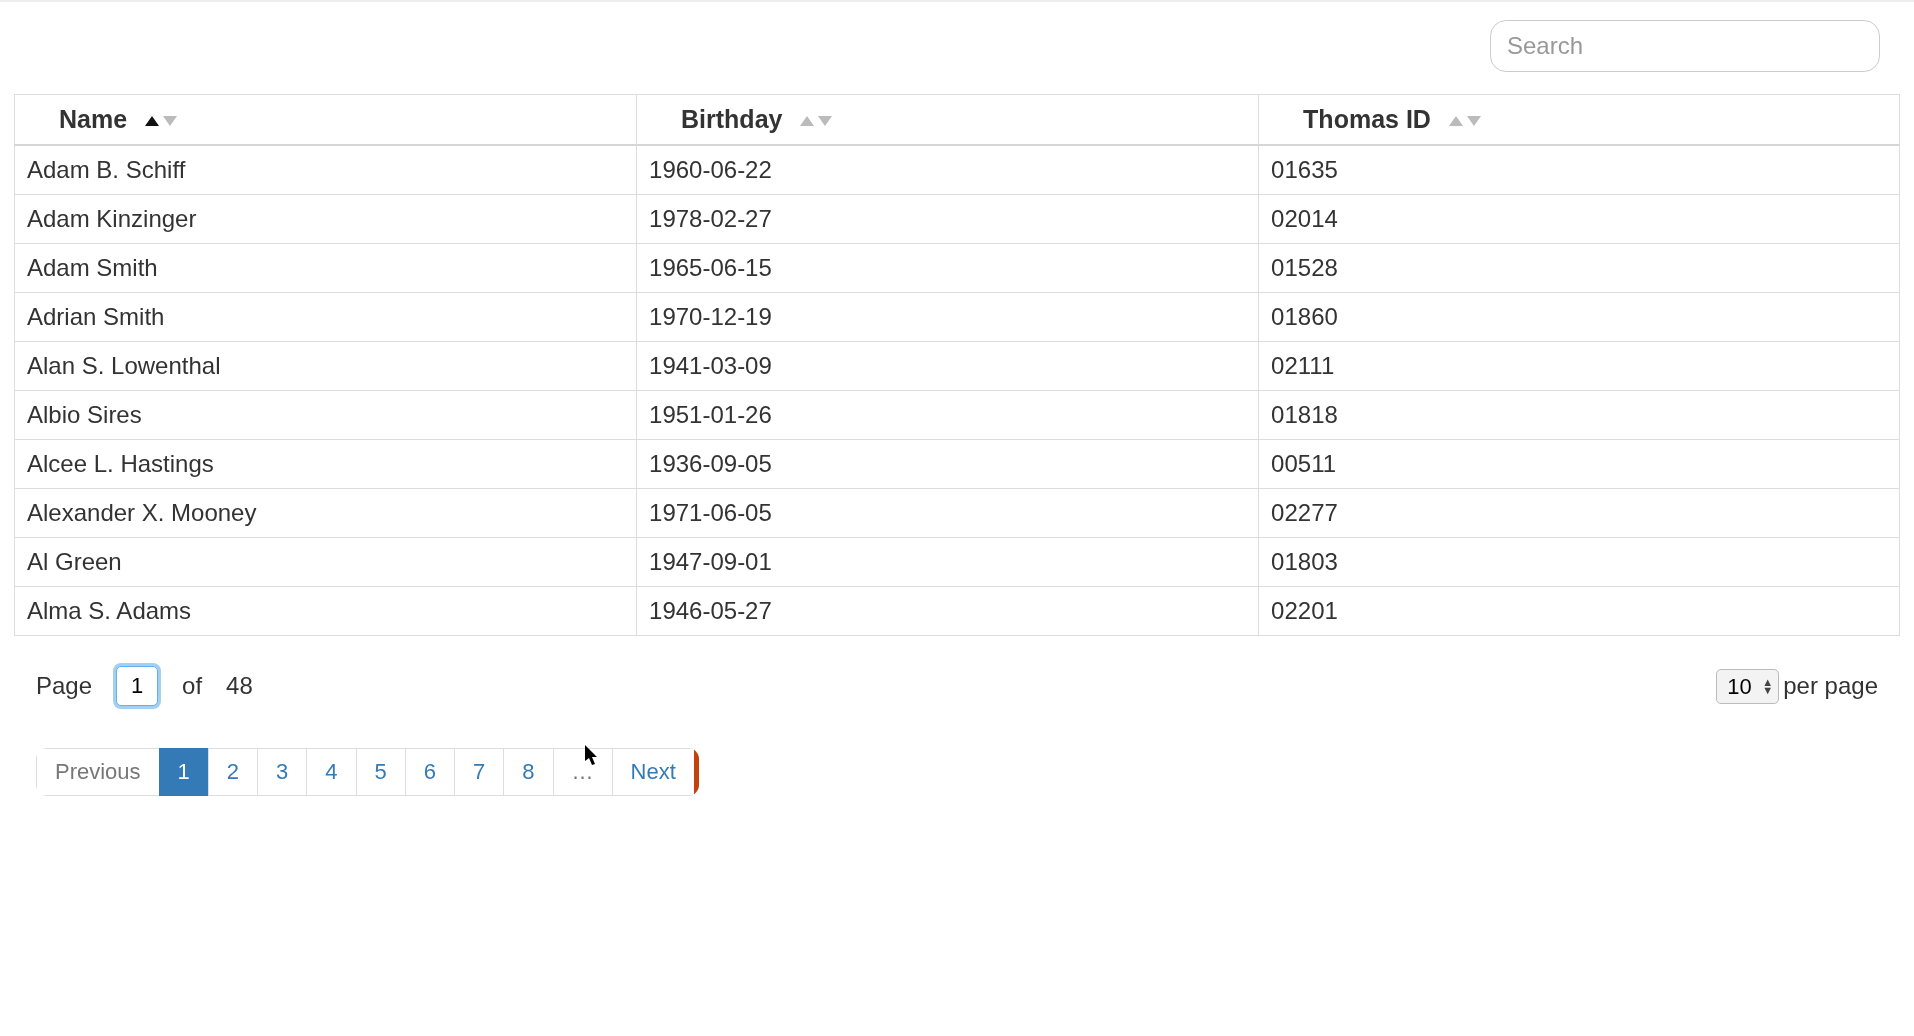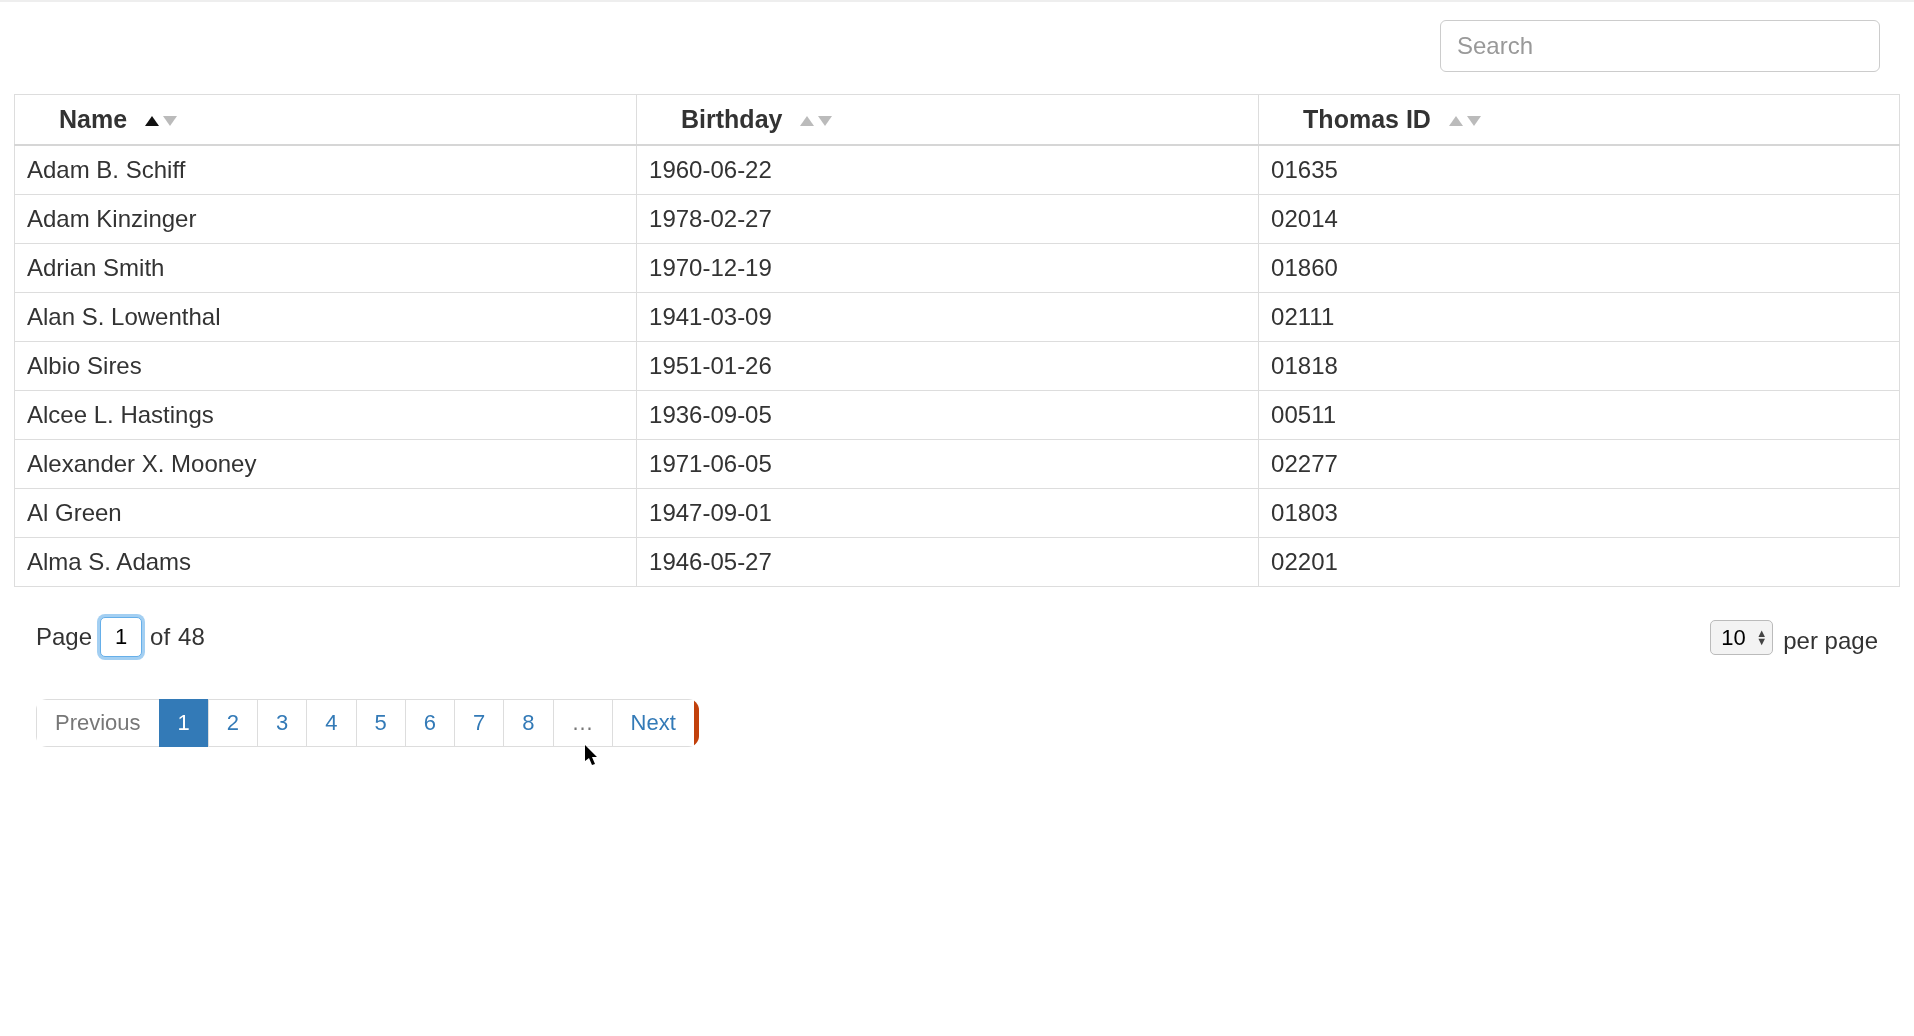--- a/index.html
+++ b/index.html
@@ -14,26 +14,26 @@
     padding: 18px 14px 40px 14px;
     border-top: 2px solid #eee;
   }
   .search-row {
     display: flex;
     justify-content: flex-end;
     margin-bottom: 22px;
     padding-right: 20px;
   }
   .search-input {
-    width: 440px;
+    width: 390px;
     height: 52px;
     font-size: 24px;
     padding: 8px 16px;
     border: 1px solid #ccc;
-    border-radius: 6px;
+    border-radius: 16px;
     color: #555;
     outline: none;
   }
   .search-input::placeholder { color: #999; }
   table.data {
     width: 100%;
     border-collapse: collapse;
     table-layout: fixed;
   }
   table.data th, table.data td {
@@ -66,37 +66,37 @@
     display: flex;
     justify-content: space-between;
     align-items: center;
     padding: 30px 22px 0 22px;
     font-size: 24px;
     color: #333;
   }
   .page-of {
     display: flex;
     align-items: center;
-    gap: 8px;
+    gap: 24px;
   }
   .page-of input {
     width: 42px;
     height: 40px;
     text-align: center;
     font-size: 22px;
     border: 1px solid #ccc;
     border-radius: 5px;
     outline: none;
     box-shadow: 0 0 0 3px rgba(102,175,233,.6);
     border-color: #66afe9;
   }
   .perpage {
     display: flex;
-    align-items: flex-end;
-    gap: 10px;
+    align-items: center;
+    gap: 4px;
   }
   .perpage-select {
     -webkit-appearance: none;
     appearance: none;
     border: 1px solid #bbb;
     border-radius: 5px;
     background: #f3f3f3;
     font-size: 22px;
     padding: 4px 26px 4px 10px;
     position: relative;
@@ -197,20 +197,25 @@
         <td>Adam B. Schiff</td>
         <td>1960-06-22</td>
         <td>01635</td>
       </tr>
       <tr>
         <td>Adam Kinzinger</td>
         <td>1978-02-27</td>
         <td>02014</td>
       </tr>
       <tr>
+        <td>Adam Smith</td>
+        <td>1965-06-15</td>
+        <td>01528</td>
+      </tr>
+      <tr>
         <td>Adrian Smith</td>
         <td>1970-12-19</td>
         <td>01860</td>
       </tr>
       <tr>
         <td>Alan S. Lowenthal</td>
         <td>1941-03-09</td>
         <td>02111</td>
       </tr>
       <tr>

